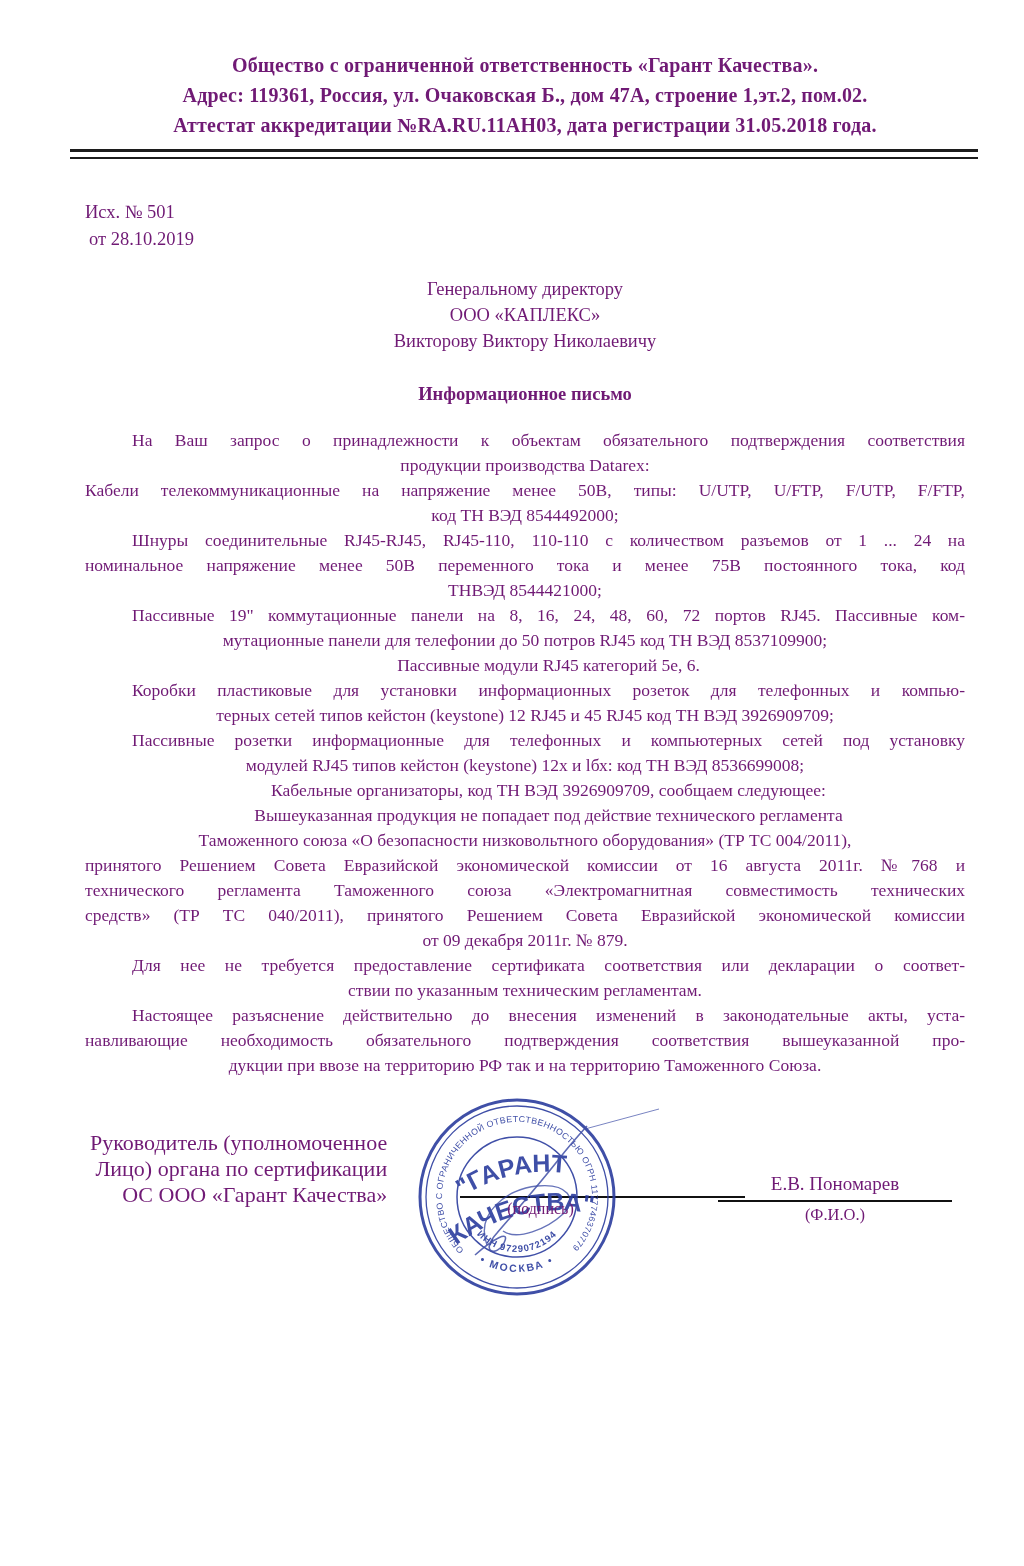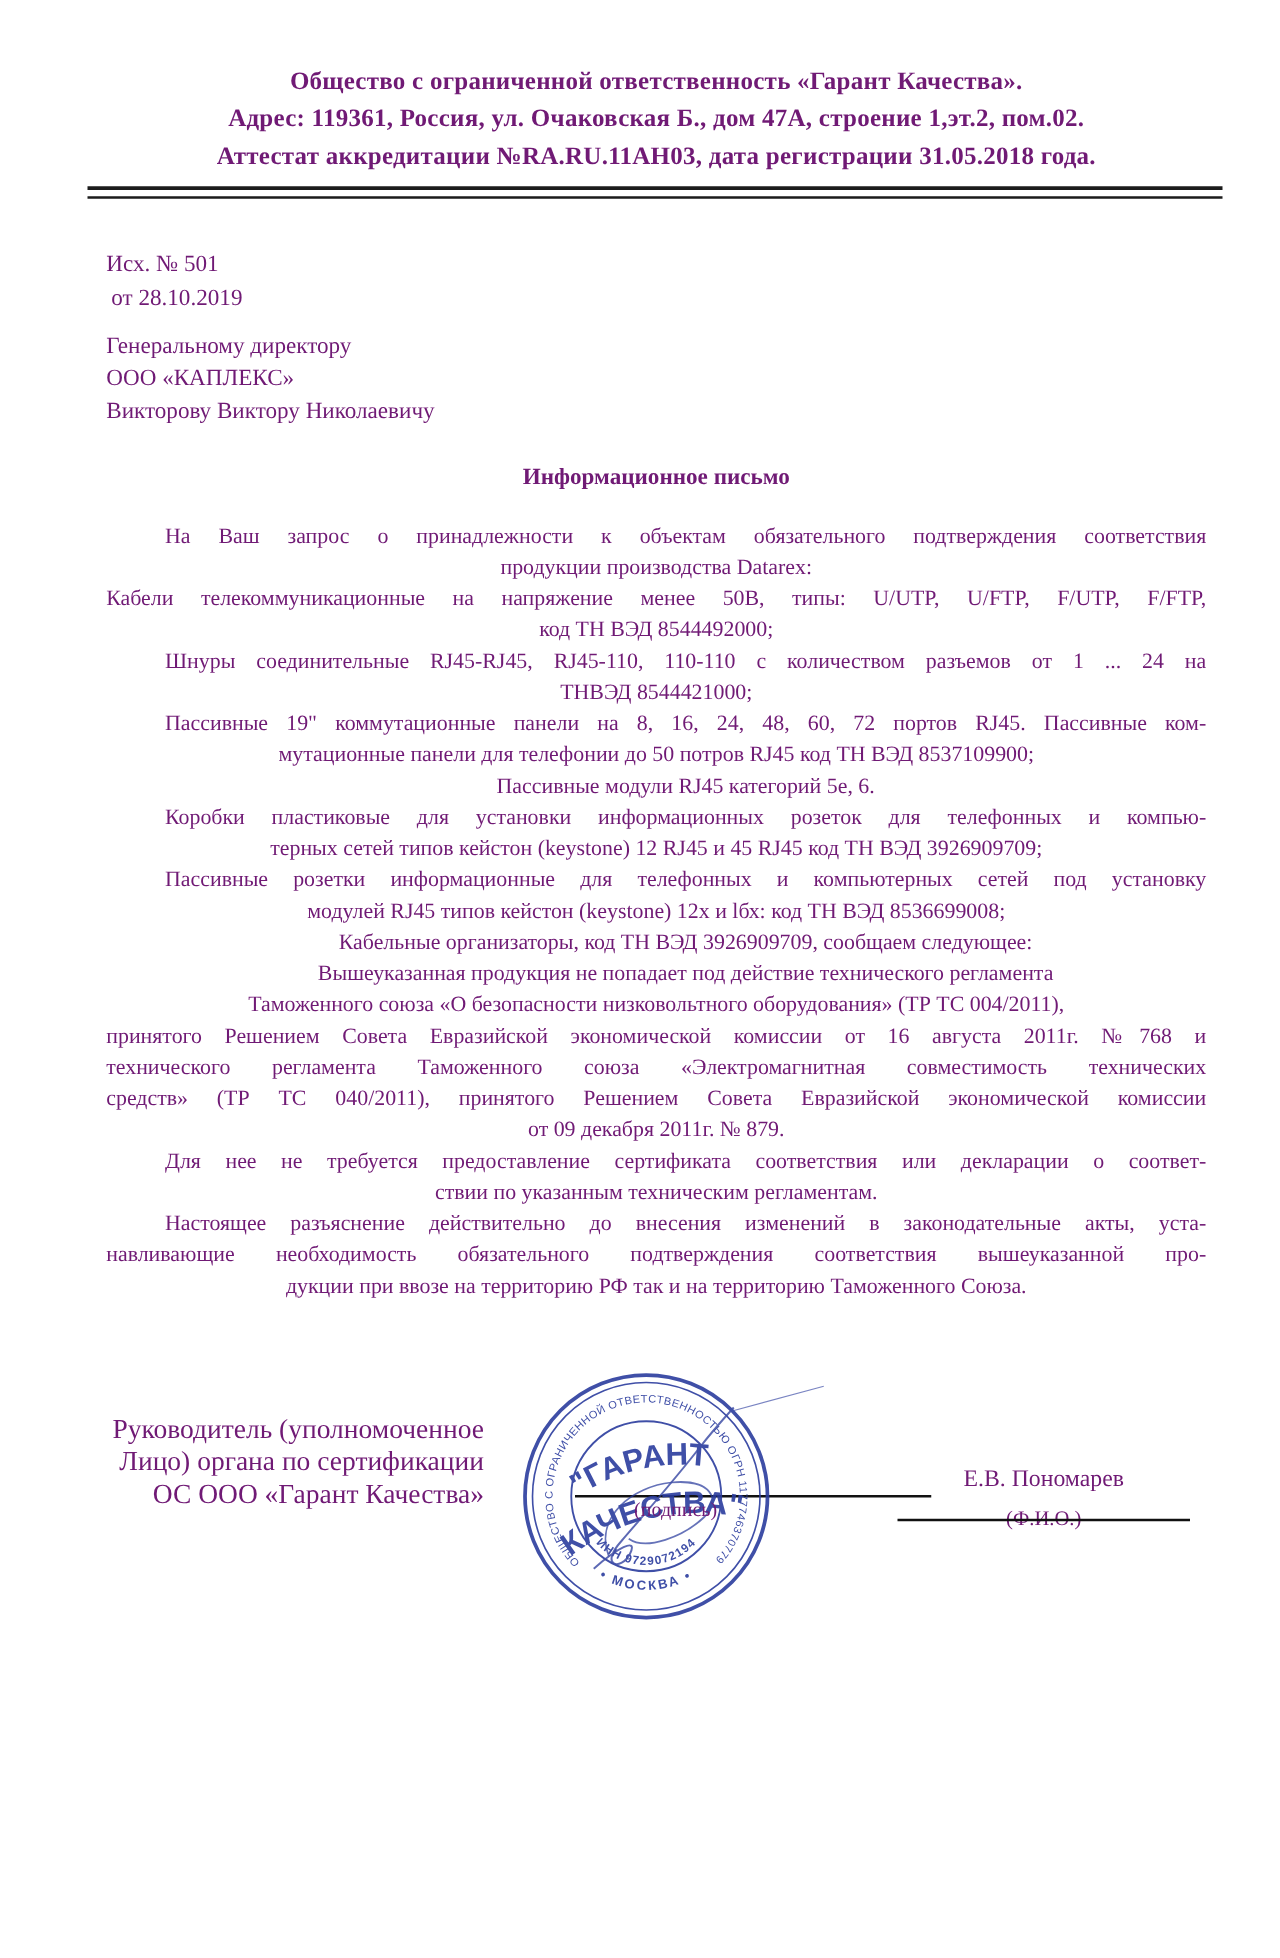--- a/index.html
+++ b/index.html
@@ -14,38 +14,38 @@
   }
   .content{padding:50px 59px 0 85px;}
 
   
   .letterhead{text-align:center;font-weight:bold;font-size:20px;line-height:30px;letter-spacing:.2px;}
   .rule{margin:9px -13px 0 -15px;height:5px;border-top:3px solid #1c1c1c;border-bottom:2px solid #1c1c1c;}
 
   
   .ref{margin-top:40px;font-size:18.5px;line-height:27px;}
   .ref .d{padding-left:4px;}
-  .recipient{margin-top:11px;text-align:left;font-size:18.5px;line-height:26px;}
+  .recipient{margin-top:23px;text-align:center;font-size:18.5px;line-height:26px;}
 
   
   .doc-title{margin-top:30px;text-align:center;font-weight:bold;font-size:18.5px;}
 
   
   .letter-body{margin-top:23px;font-size:17.5px;line-height:25px;}
   .bline{text-align:center;}
   .bline.jl{text-align:justify;text-align-last:justify;}
   .bline.ind{text-indent:47px;}
 
   
   .sign-area{position:absolute;left:0;top:1085px;width:1024px;height:320px;}
   .signatory-title{position:absolute;left:90px;top:45px;font-size:22px;line-height:26px;text-align:right;}
   .sig-line{position:absolute;left:460px;top:111px;width:285px;height:0;border-top:2px solid #111;z-index:1;}
   .sig-caption{position:absolute;left:458px;top:115px;width:165px;text-align:center;font-size:16px;z-index:3;}
   .stamp-svg{position:absolute;left:417px;top:10px;width:250px;height:205px;z-index:2;}
-  .name-block{position:absolute;left:718px;top:88px;width:234px;border-bottom:2px solid #111;text-align:center;font-size:19px;padding-bottom:20px;z-index:1;}
+  .name-block{position:absolute;left:718px;top:88px;width:234px;border-bottom:2px solid #111;text-align:center;font-size:19px;padding-bottom:5px;z-index:1;}
   .name-caption{position:absolute;left:718px;top:120px;width:234px;text-align:center;font-size:16.5px;}
 
   .stamp-text{font-family:"Liberation Sans","DejaVu Sans",sans-serif;fill:#2b3c9e;}
   .stamp-stroke{stroke:#2b3c9e;fill:none;}
 </style>
 </head>
 <body>
 
 <div class="page">
   <div class="content">
@@ -69,20 +69,21 @@
     </div>
 
     <div class="doc-title">Информационное письмо</div>
 
     <div class="letter-body">
         <div class="bline jl ind">На Ваш запрос о принадлежности к объектам обязательного подтверждения соответствия</div>
         <div class="bline">продукции производства Datarex:</div>
         <div class="bline jl">Кабели телекоммуникационные на напряжение менее 50В, типы: U/UTP, U/FTP, F/UTP, F/FTP,</div>
         <div class="bline">код ТН ВЭД 8544492000;</div>
         <div class="bline jl ind">Шнуры соединительные RJ45-RJ45, RJ45-110, 110-110 с количеством разъемов от 1 ... 24 на</div>
+        <div class="bline jl">номинальное напряжение менее 50В переменного тока и менее 75В постоянного тока, код</div>
         <div class="bline">ТНВЭД 8544421000;</div>
         <div class="bline jl ind">Пассивные 19" коммутационные панели на 8, 16, 24, 48, 60, 72 портов RJ45. Пассивные ком-</div>
         <div class="bline">мутационные панели для телефонии до 50 потров RJ45 код ТН ВЭД 8537109900;</div>
         <div class="bline ind">Пассивные модули RJ45 категорий 5е, 6.</div>
         <div class="bline jl ind">Коробки пластиковые для установки информационных розеток для телефонных и компью-</div>
         <div class="bline">терных сетей типов кейстон (keystone) 12 RJ45 и 45 RJ45 код ТН ВЭД 3926909709;</div>
         <div class="bline jl ind">Пассивные розетки информационные для телефонных и компьютерных сетей под установку</div>
         <div class="bline">модулей RJ45 типов кейстон (keystone) 12x и lбх: код ТН ВЭД 8536699008;</div>
         <div class="bline ind">Кабельные организаторы, код ТН ВЭД 3926909709, сообщаем следующее:</div>
         <div class="bline ind">Вышеуказанная продукция не попадает под действие технического регламента</div>

